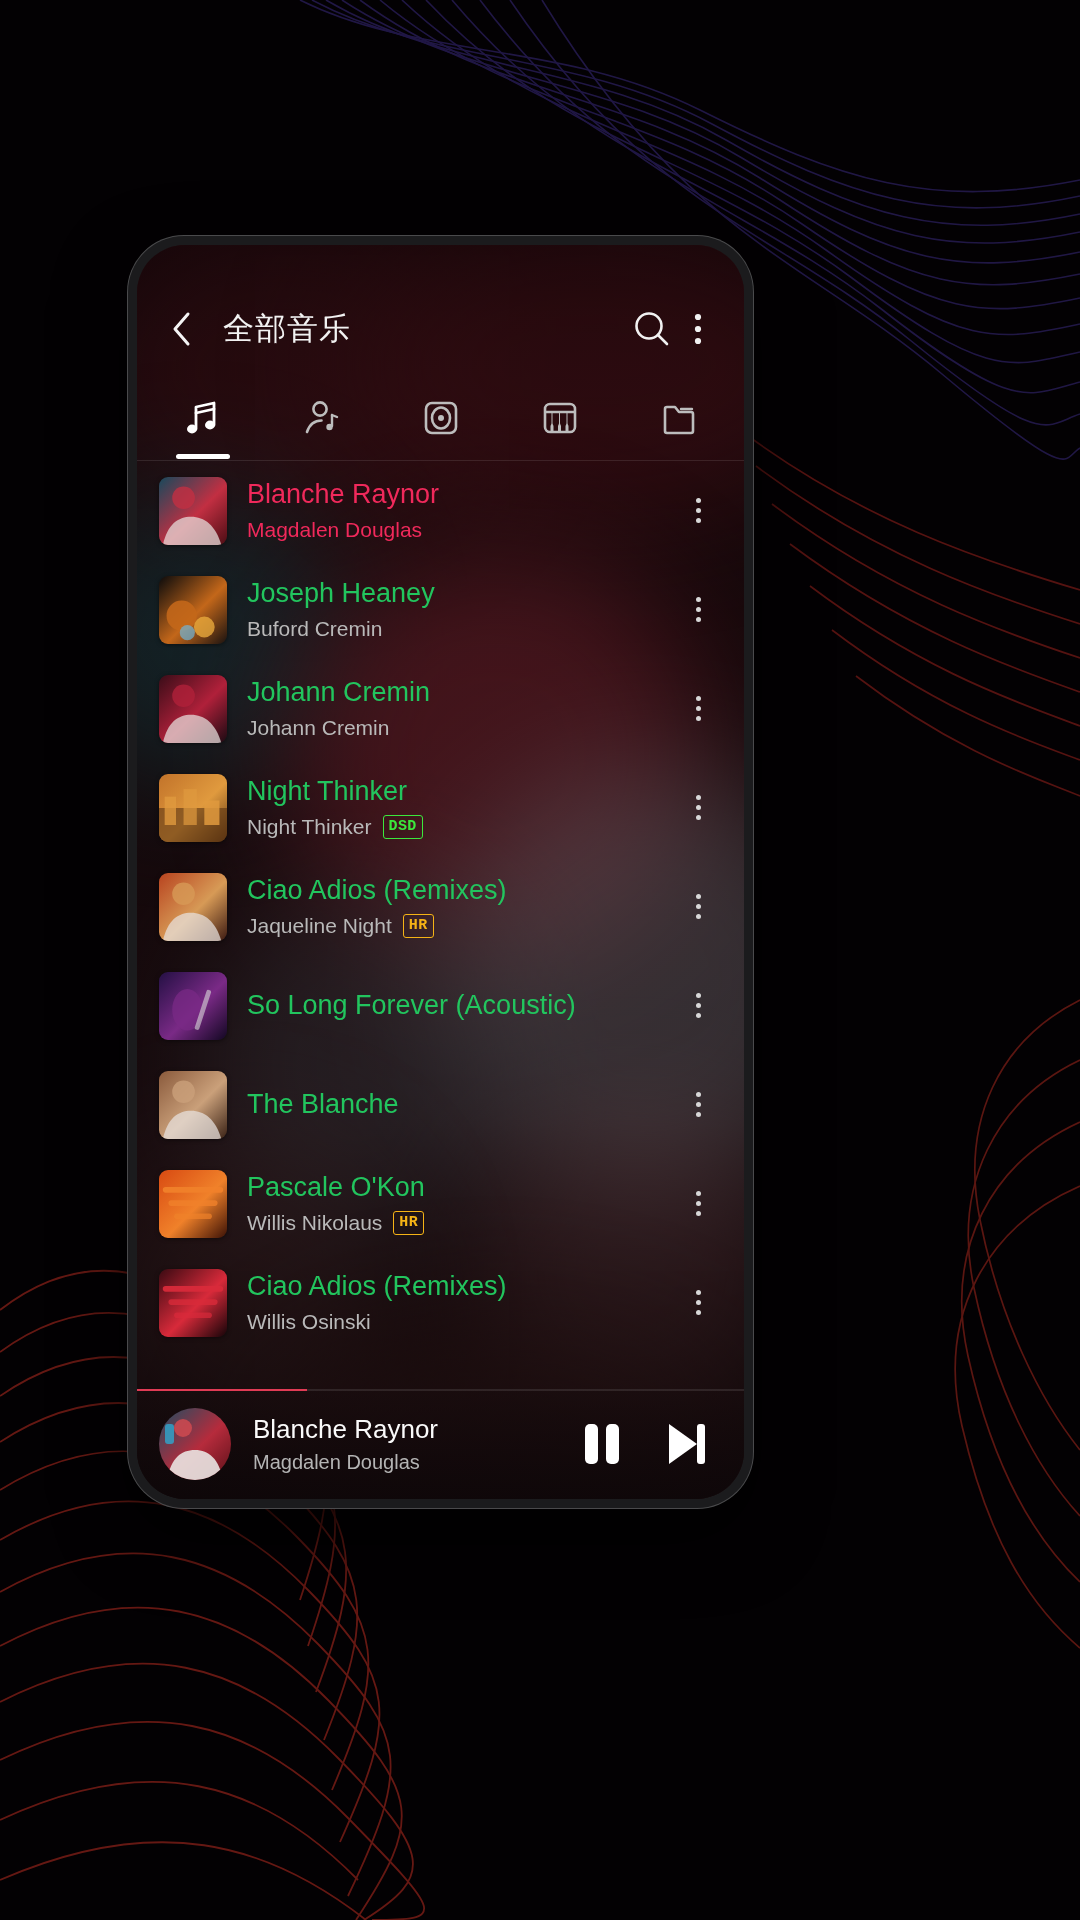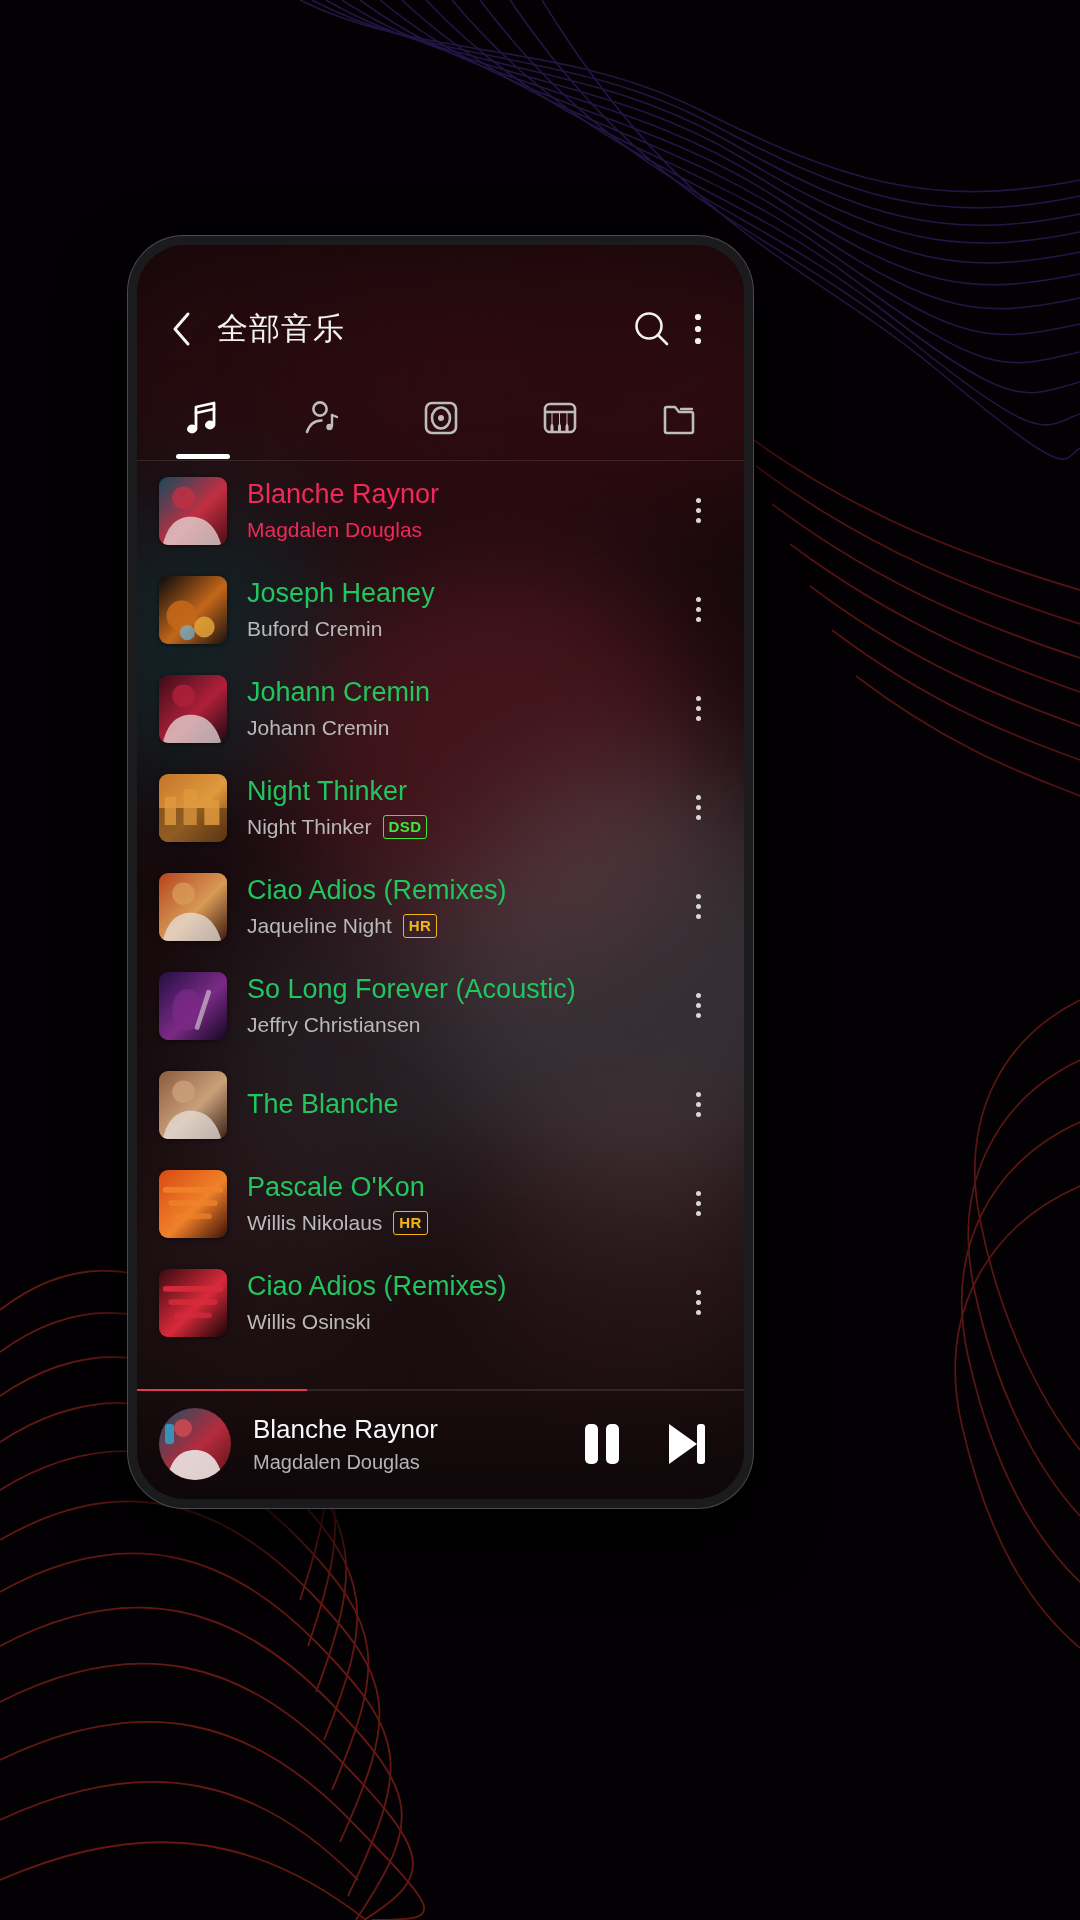--- a/index.html
+++ b/index.html
@@ -57,21 +57,21 @@
   .header {
     position: relative;
     height: 92px;
     display: flex; align-items: center;
     padding: 0 26px 0 22px;
     margin-top: 38px;
   }
   .hdr-back { width: 46px; height: 46px; display:flex; align-items:center; justify-content:center; }
   .hdr-title {
     font-size: 31px; color: #f2f2f2; letter-spacing: 1px;
-    margin-left: 12px; font-weight: 400;
+    margin-left: 18px; font-weight: 400;
     font-family: "DejaVu Sans", "Liberation Sans", sans-serif;
   }
   .hdr-spacer { flex: 1; }
   .hdr-icon { width: 52px; height: 52px; display:flex; align-items:center; justify-content:center; }
   .hdr-icon.kebab { width: 40px; }
 
   
   .tabs {
     position: relative;
     display: flex;
@@ -143,21 +143,21 @@
     font-size: 21px; color: #b9b9b9; margin-top: 7px; line-height: 1.15;
   }
   .row.playing .t-title, .row.playing .t-sub { color: #f0295b; }
   .badge {
     font-size: 15px; line-height: 1;
     padding: 3px 5px 4px;
     border-radius: 3px;
     border: 1.6px solid currentColor;
     letter-spacing: .4px;
     font-weight: 700;
-    font-family: Liberation Sans, sans-serif;
+    font-family: Liberation Mono, monospace;
   }
   .kebab-cell {
     width: 40px; flex: 0 0 40px;
     display: flex; flex-direction: column;
     align-items: center; justify-content: center; gap: 5px;
   }
   .kdot { width: 5px; height: 5px; border-radius: 50%; background: #d8d8d8; }
 
   
   .nowbar {
@@ -480,24 +480,20 @@
                     <stop offset="100%" stop-color="#120722"></stop>
     </linearGradient>
                 </defs>
     <rect width="72" height="72" fill="url(#g5)"></rect>
                 <ellipse cx="30" cy="40" rx="16" ry="22" fill="#7a2a86" opacity=".75"></ellipse>
              <rect x="44" y="18" width="5" height="44" rx="2" fill="#d8d8d8" opacity=".6" transform="rotate(18 46 40)"></rect>
               </svg>
             </div>
      <div class="meta">
        <div class="t-title">So Long Forever (Acoustic)</div>
-       <div class="t-sub">
-         <span>Jeffry Christiansen</span>
-
-       </div>
      </div>
      <div class="kebab-cell">
        <span class="kdot"></span>
        <span class="kdot"></span>
        <span class="kdot"></span>
      </div>
           </div>
           <div class="row">
             <div class="art">
               <svg viewBox="0 0 72 72">

